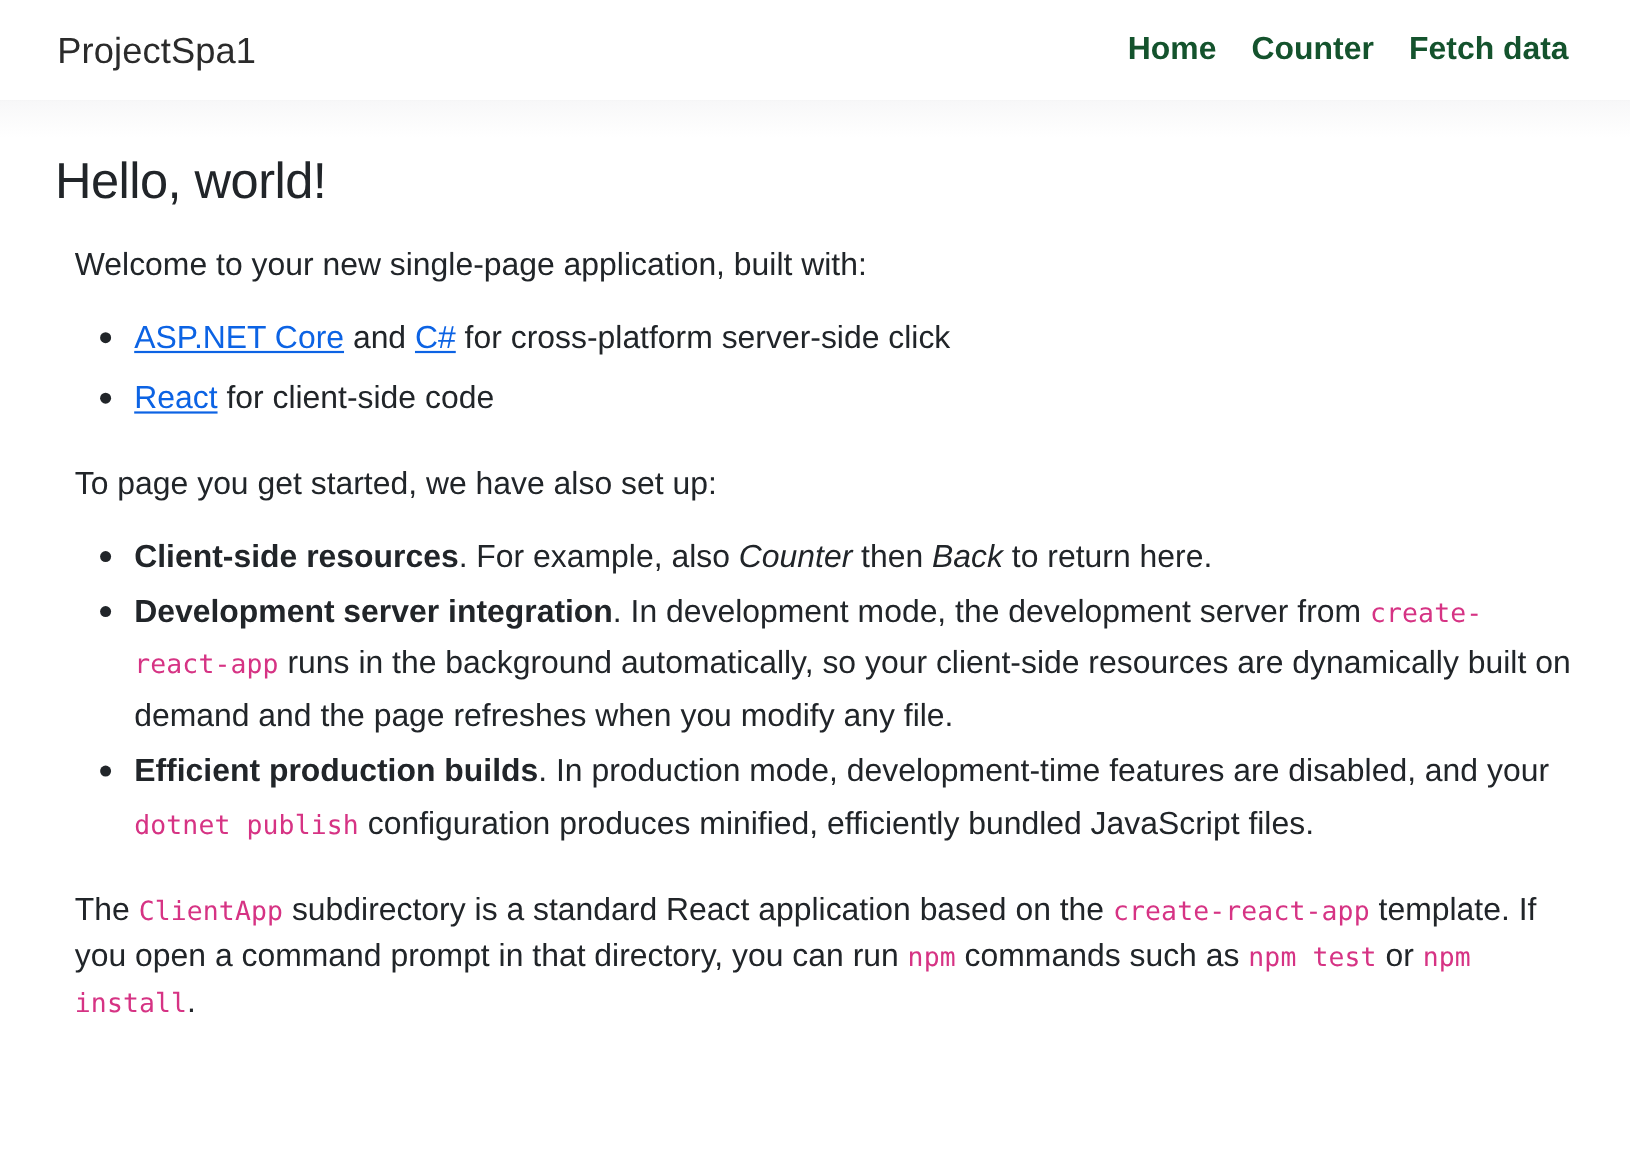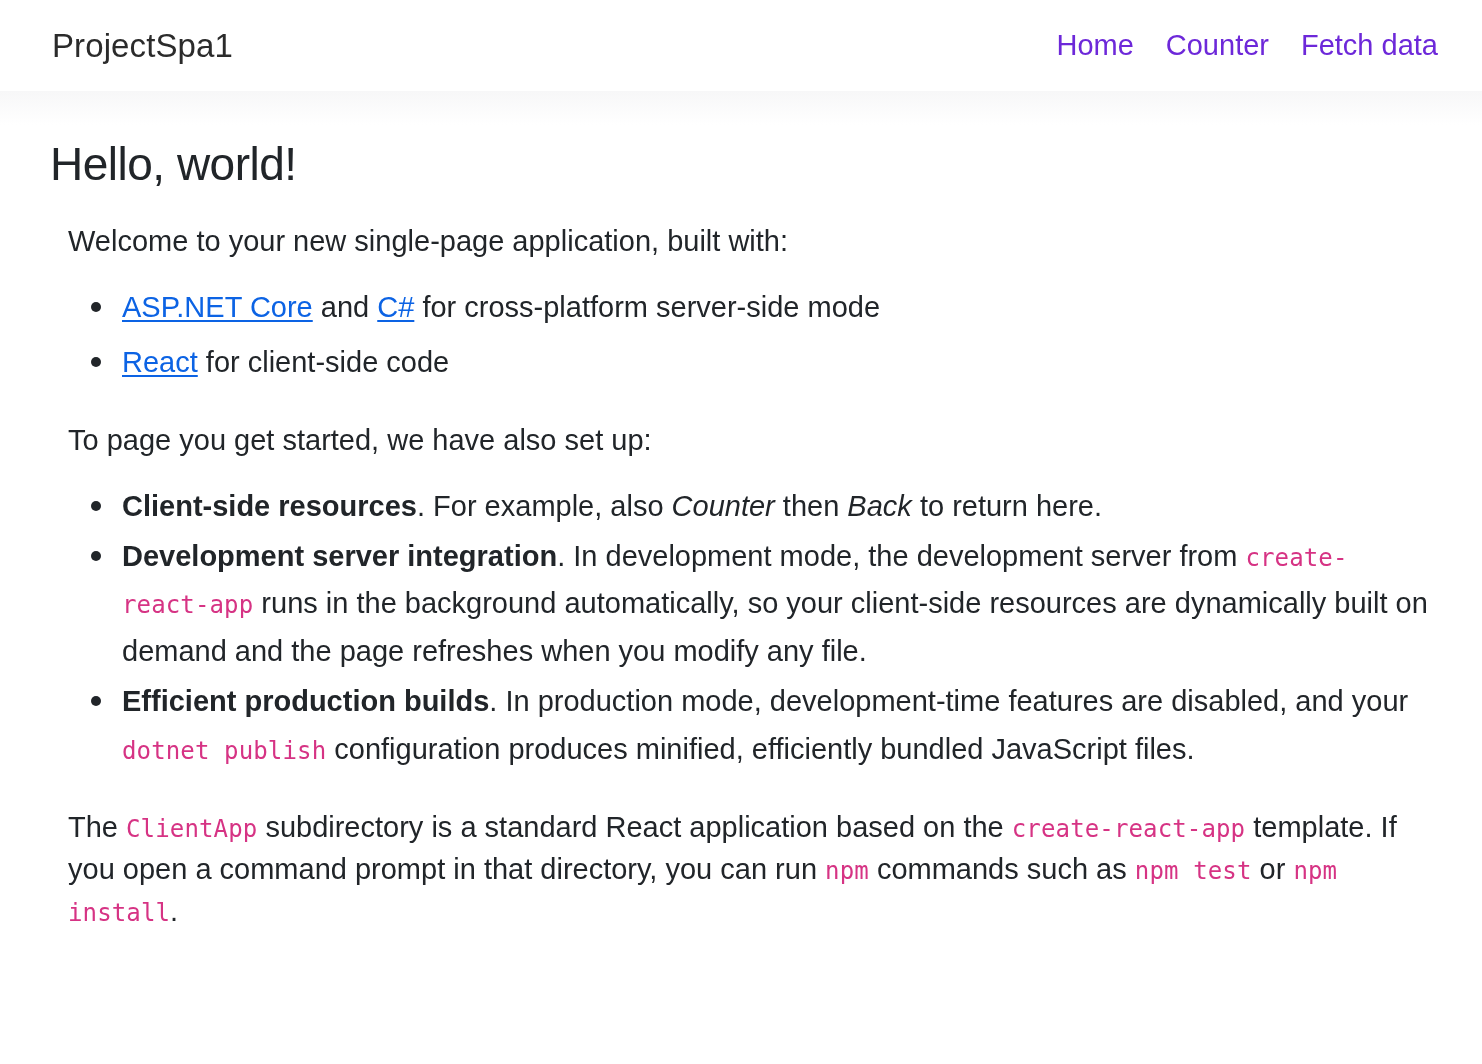--- a/index.html
+++ b/index.html
@@ -20,21 +20,21 @@
   
   .navbar {
     position: relative;
     height: 93px;
     box-sizing: border-box;
     background: #ffffff;
     border-bottom: 2px solid #e3e5e8;
     display: flex;
     align-items: center;
     justify-content: space-between;
-    padding: 0 40px 0 52px;
+    padding: 0 52px 0 52px;
   }
   .navbar::after {
     content: "";
     position: absolute;
     left: 0; right: 0;
     top: 100%;
     height: 34px;
     background: linear-gradient(to bottom, #f7f7f8 0%, #ffffff 100%);
     pointer-events: none;
   }
@@ -49,24 +49,24 @@
   }
   .navbar-nav {
     display: flex;
     align-items: center;
     gap: 32px;
     margin-right: 4px;
   }
   .nav-link {
     font-size: 29px;
     line-height: 1;
-    color: #6d28d9;
+    color: #14532d;
     text-decoration: none;
     white-space: nowrap;
-    font-weight: 400;
+    font-weight: 700;
   }
 
   
   .container {
     position: relative;
     z-index: 2;
     padding: 0 50px;
     box-sizing: border-box;
   }
   h1.page-title {
@@ -142,21 +142,21 @@
 </header>
 
 <main class="container">
 
   <h1 class="page-title">Hello, world!</h1>
 
   <p class="body-text">Welcome to your new single-page application, built with:</p>
 
   <ul class="bullets">
     <li>
-      <a class="inline-link" href="#">ASP.NET Core</a><span> and </span><a class="inline-link" href="#">C#</a><span> for cross-platform server-side mode</span>
+      <a class="inline-link" href="#">ASP.NET Core</a><span> and </span><a class="inline-link" href="#">C#</a><span> for cross-platform server-side click</span>
     </li>
     <li>
       <a class="inline-link" href="#">React</a><span> for client-side code</span>
     </li>
   </ul>
 
   <p class="body-text tight">To page you get started, we have also set up:</p>
 
   <ul class="bullets spaced">
     <li>

